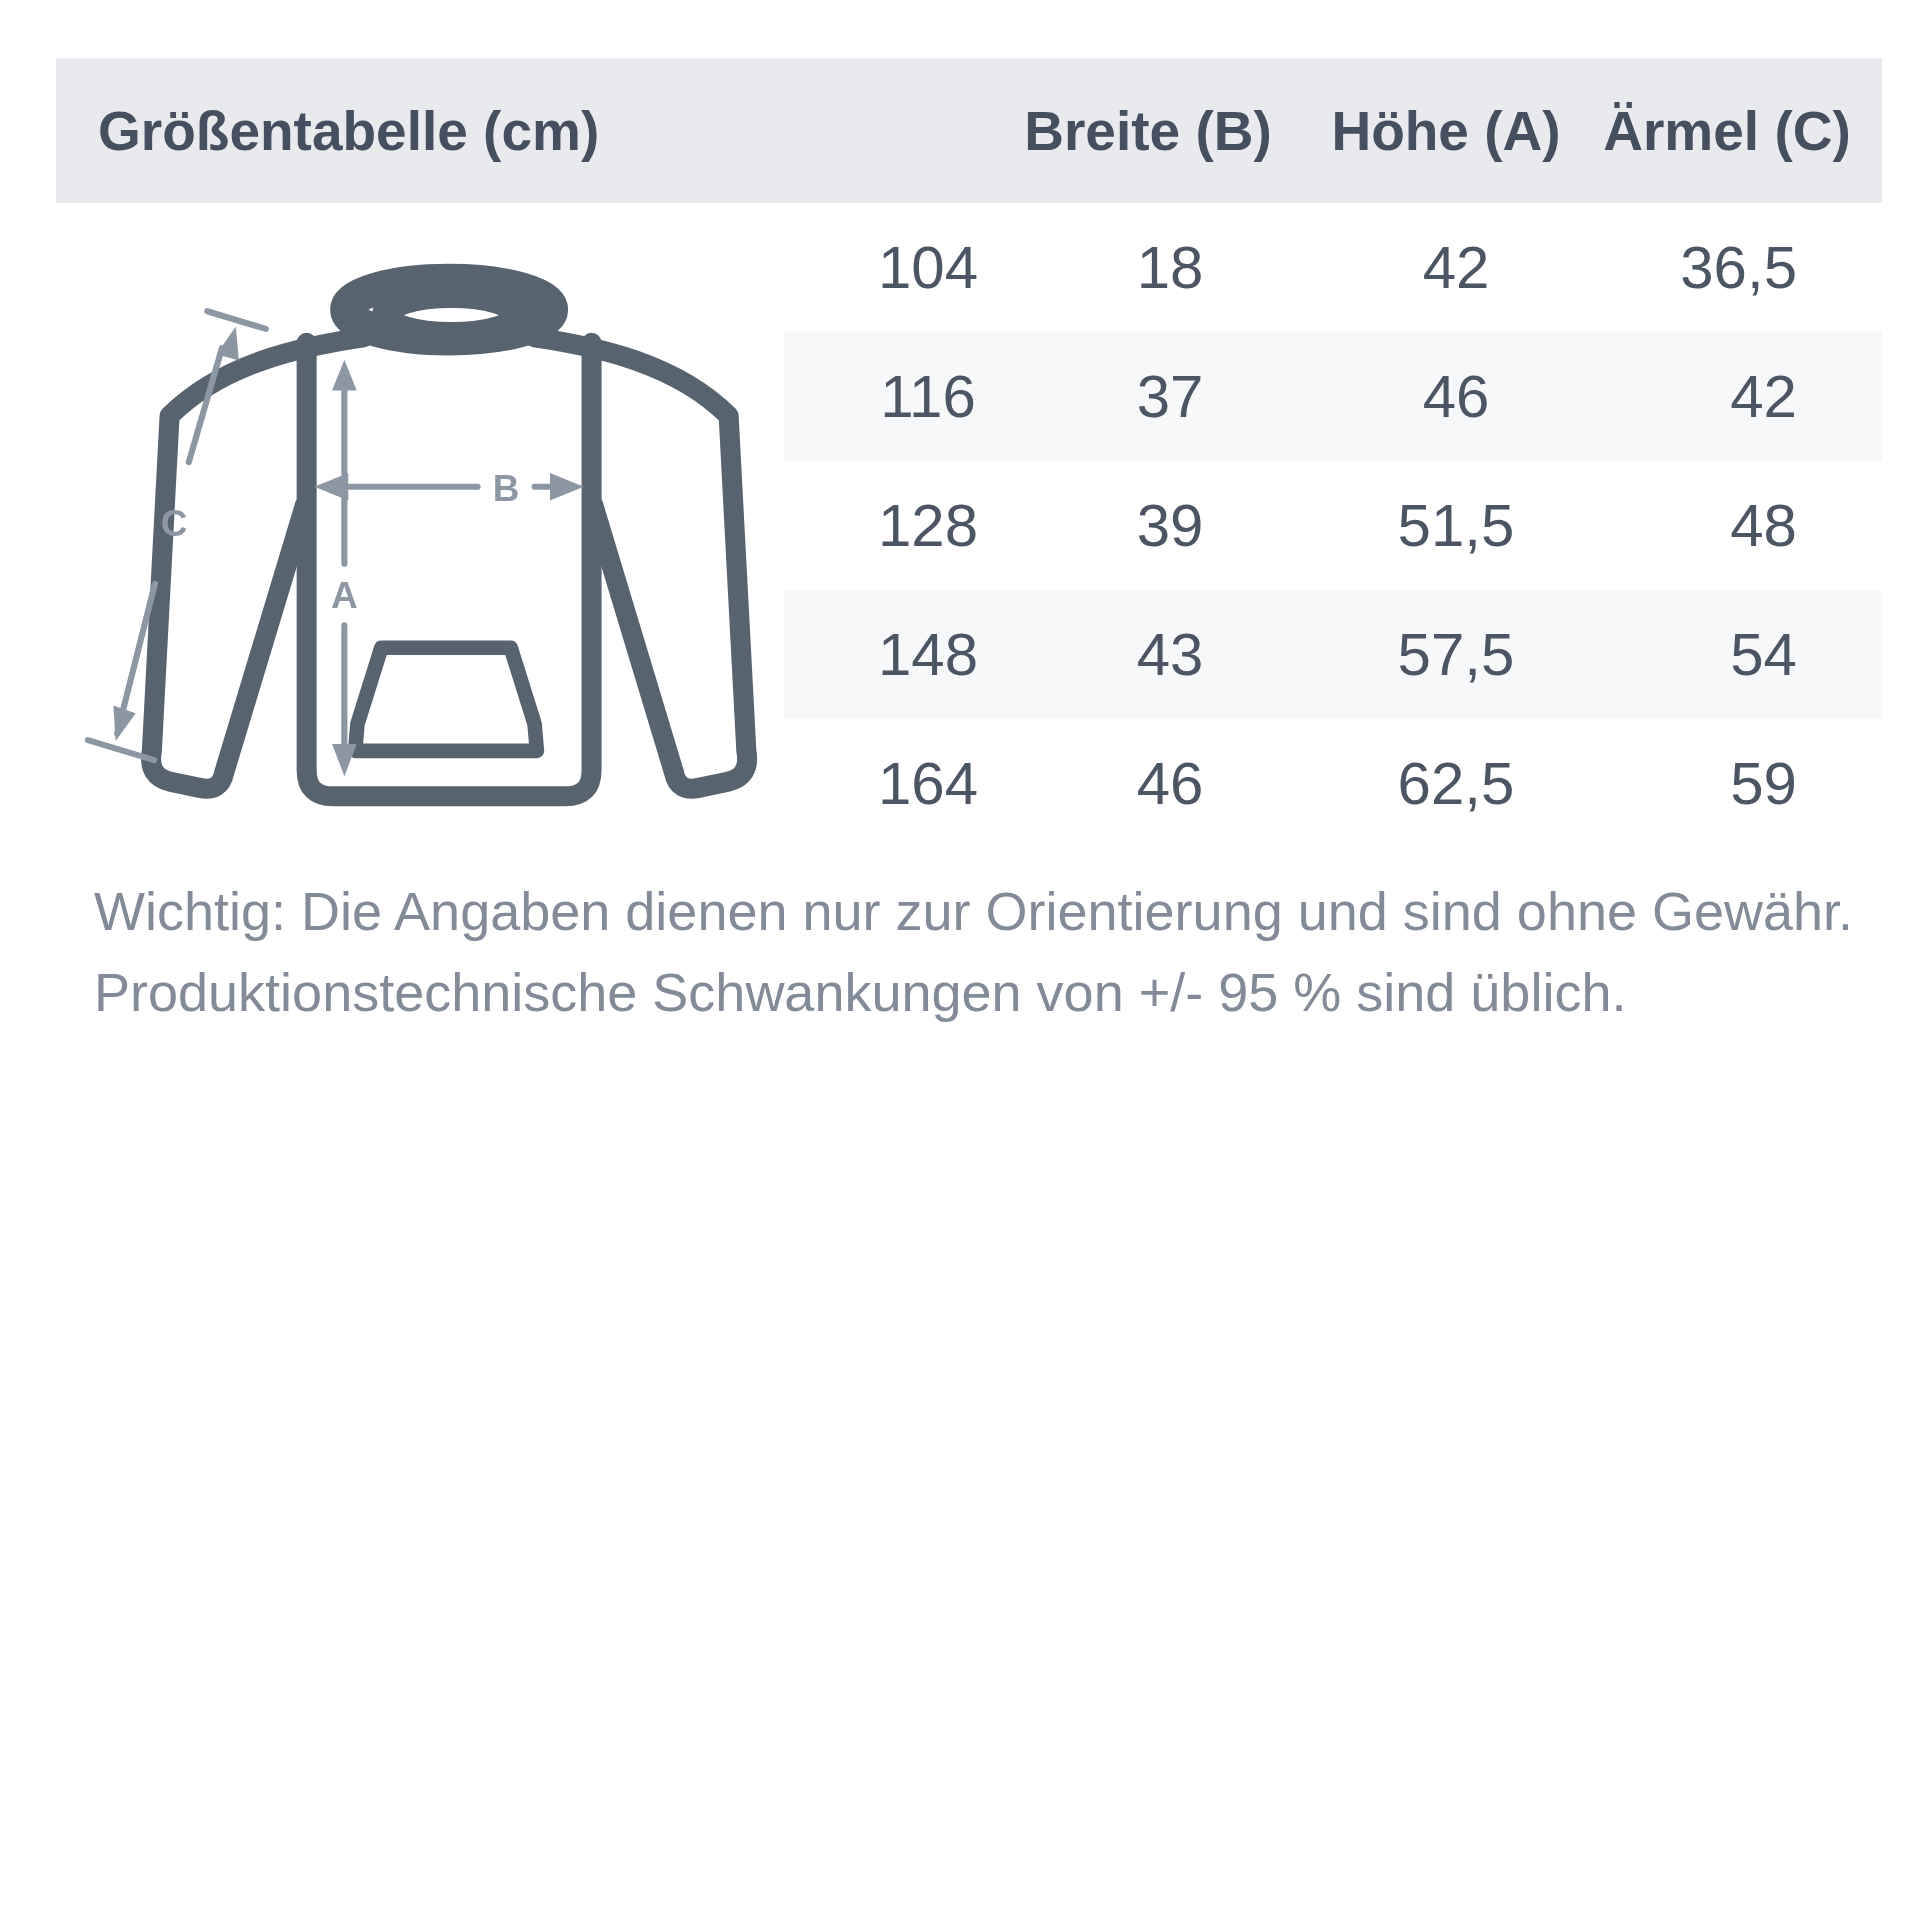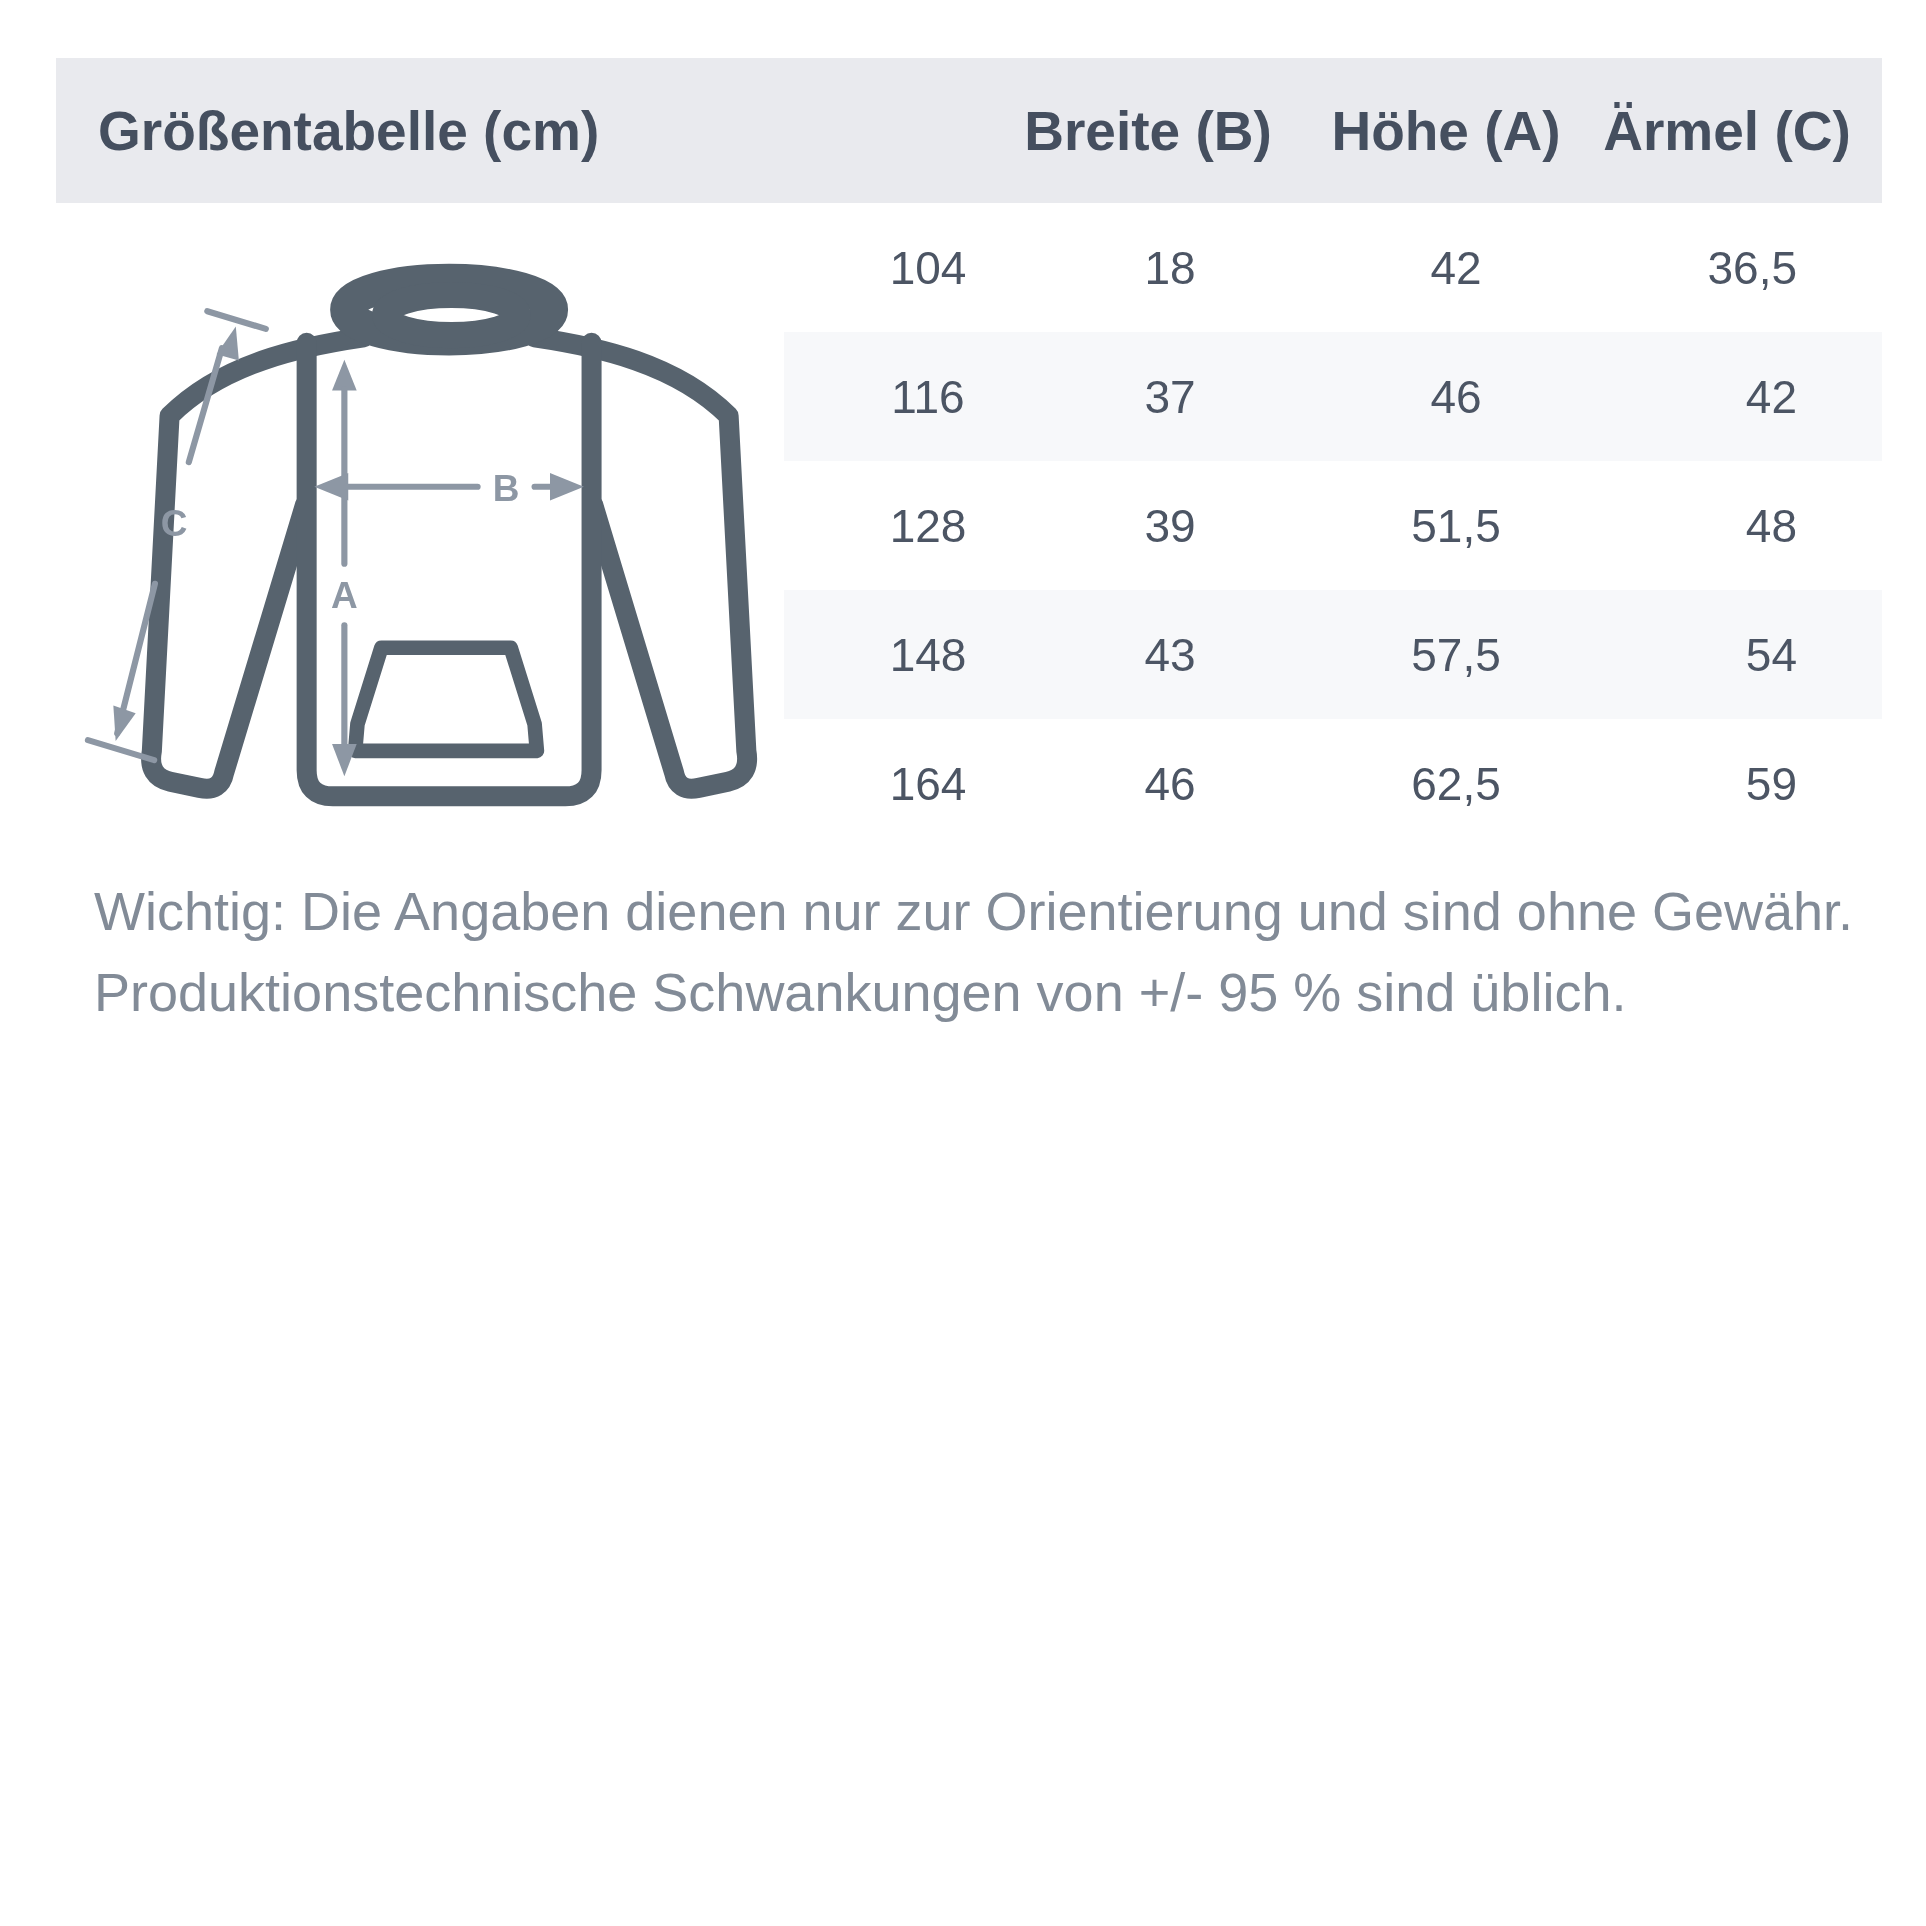--- a/index.html
+++ b/index.html
@@ -40,21 +40,21 @@
   .rows{position:absolute;left:784px;top:203px;width:1098px;}
   .row{
     height:129px;
     display:grid;
     grid-template-columns:288px 196px 376px 238px;
     align-items:center;
   }
   .row:nth-child(even){background:var(--row-stripe);}
   .row .cell{
     text-align:center;
-    font-size:46px;color:var(--number-text);
+    font-size:60px;color:var(--number-text);
   }
   .row .c4{padding-right:85px;text-align:right;}
 
   
   .figure{position:absolute;left:74px;top:208px;width:704px;height:643px;}
   .figure .hoodie{fill:none;stroke:var(--figure-outline);stroke-width:26;
     stroke-linecap:round;stroke-linejoin:round;}
   .figure .hood-outer{fill:none;stroke:var(--figure-outline);stroke-width:43;}
   .figure .hood-inner{fill:#ffffff;stroke:var(--figure-outline);stroke-width:34;}
   .figure .pocket{fill:#ffffff;stroke:var(--figure-outline);stroke-width:19;stroke-linejoin:round;}

